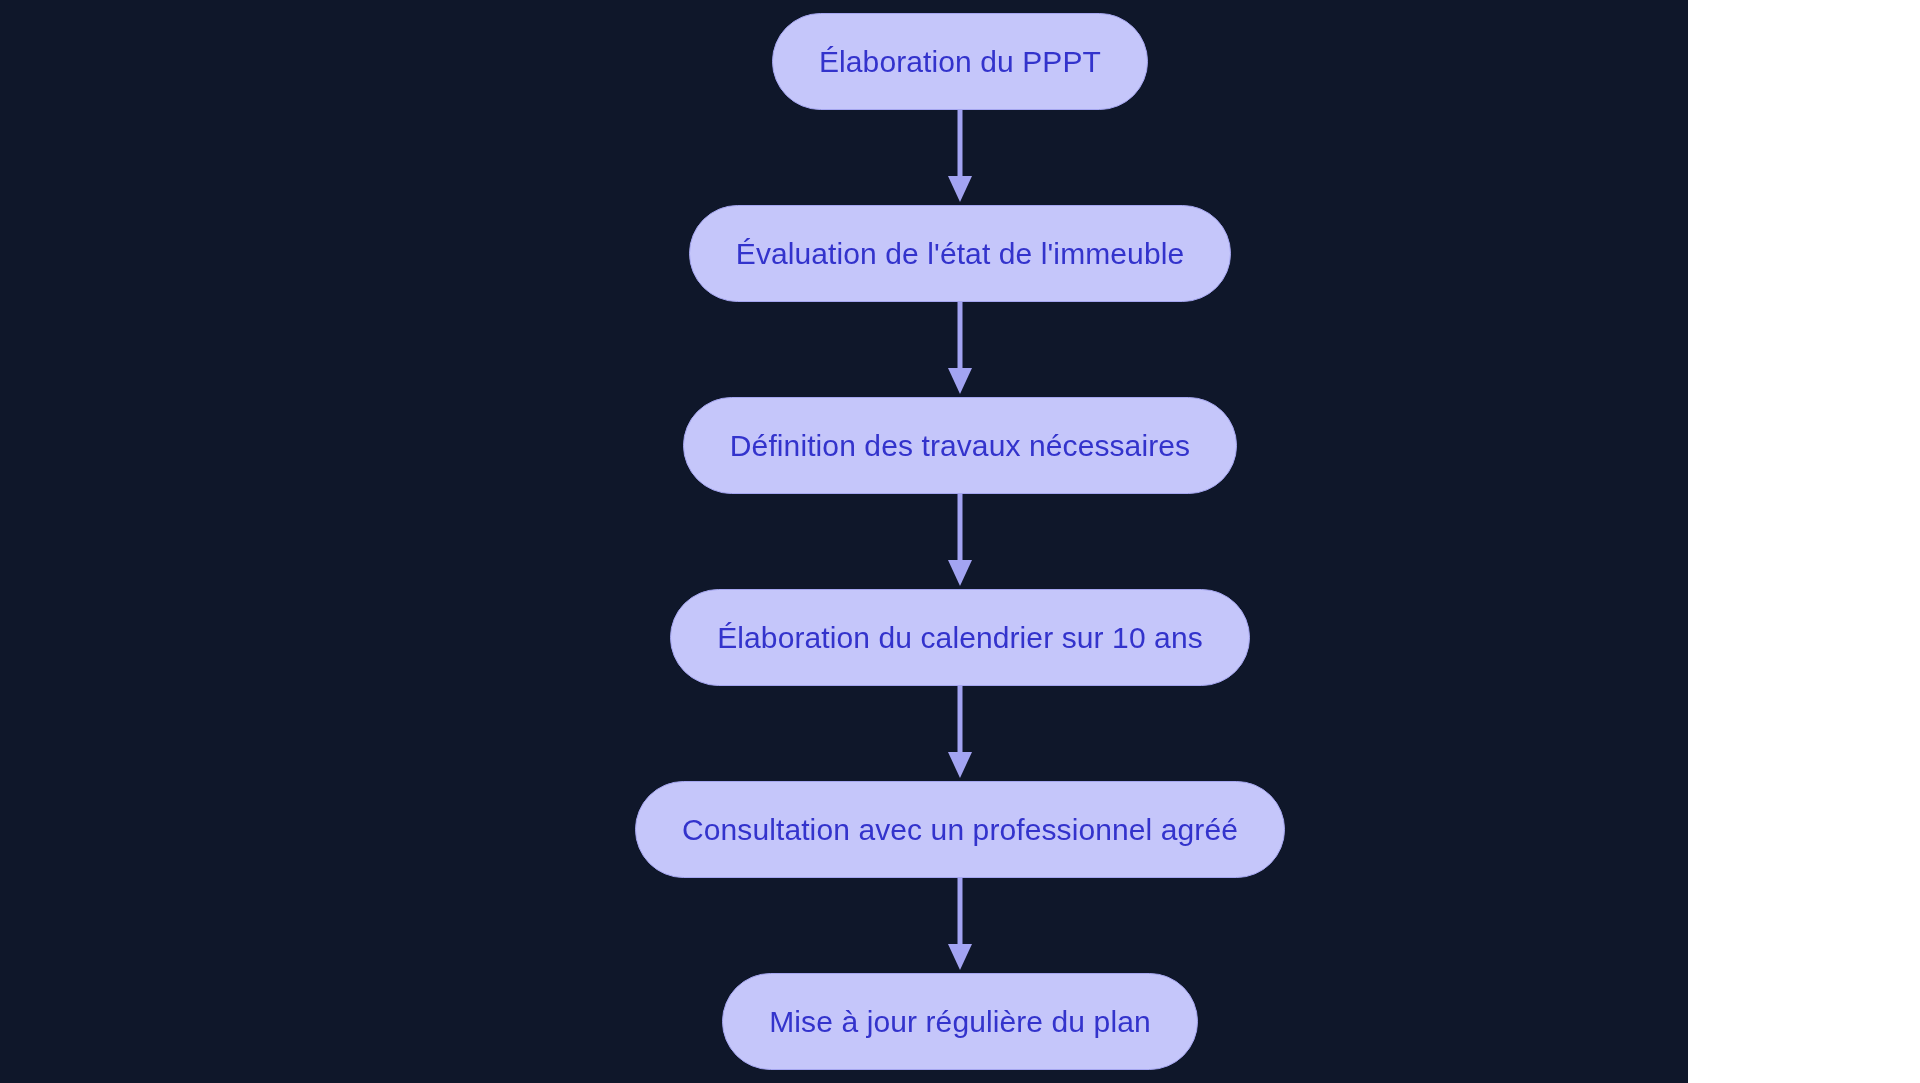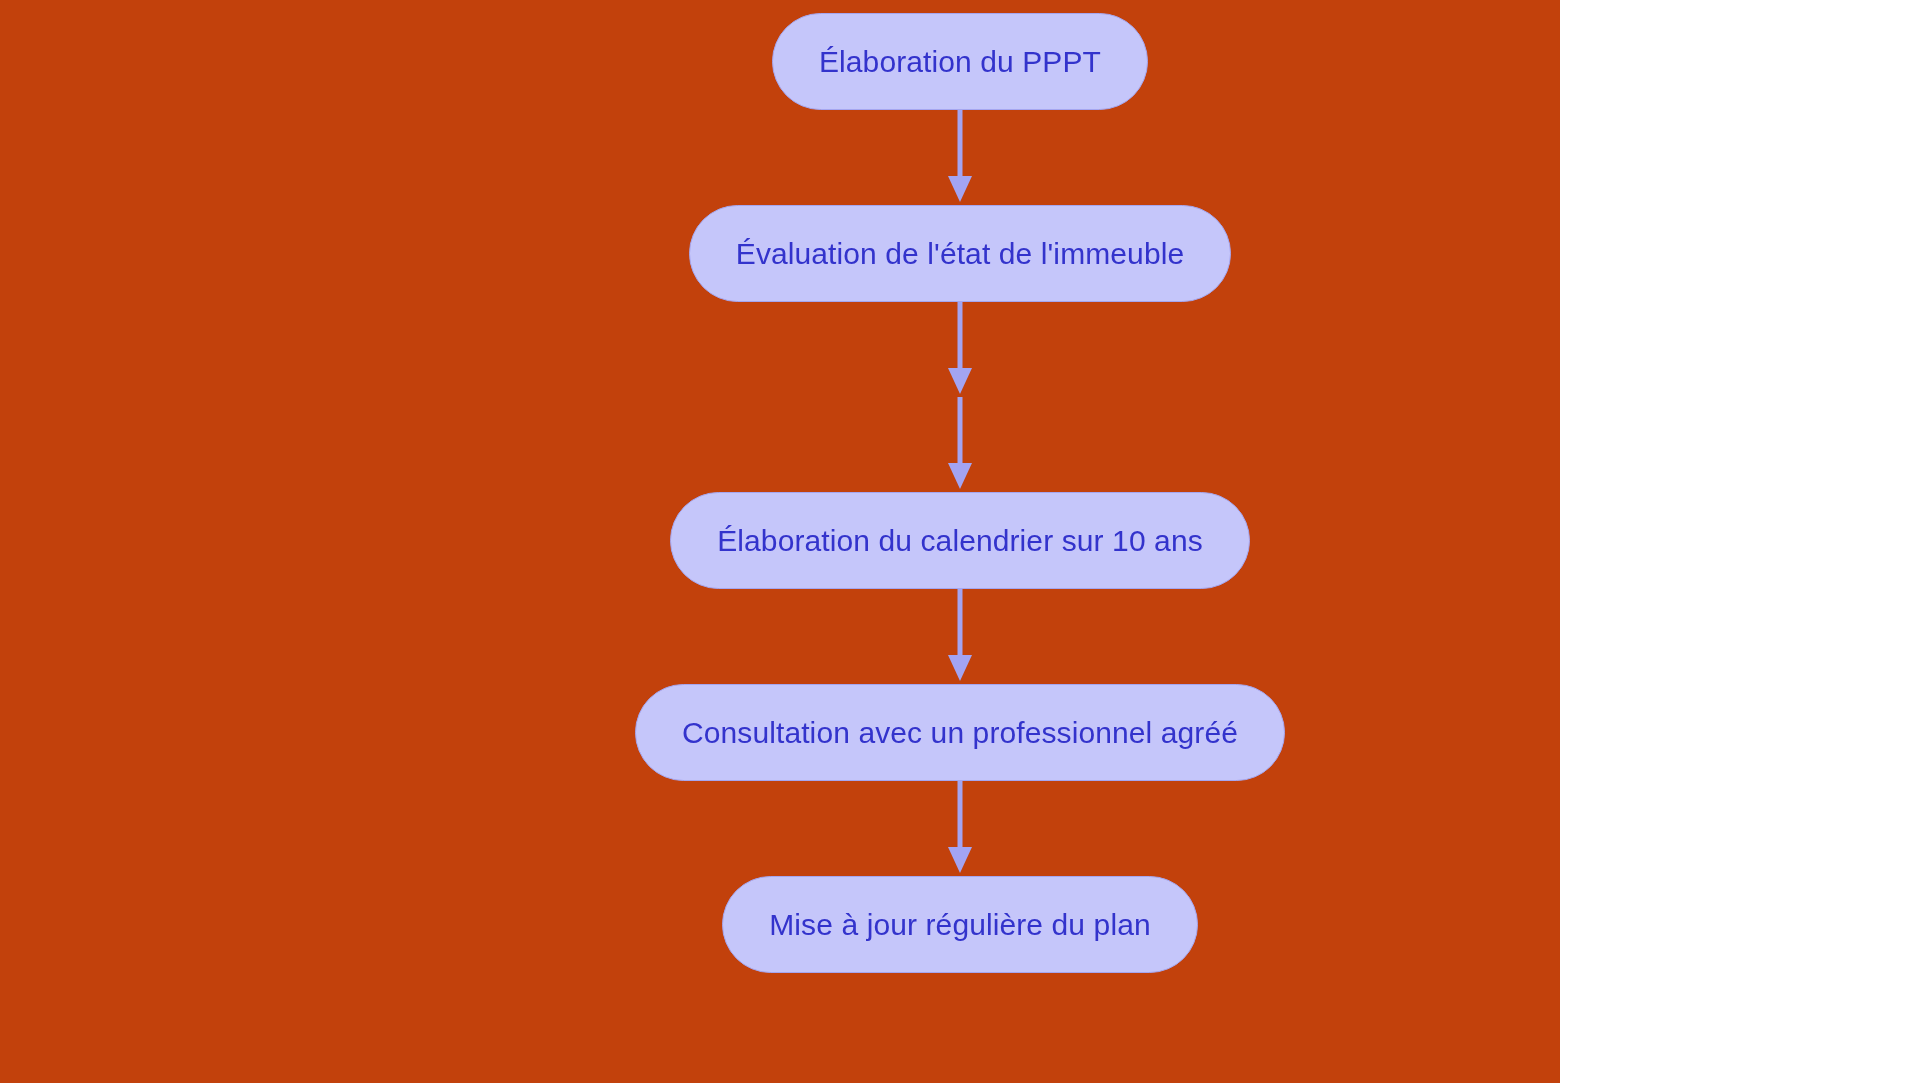--- a/index.html
+++ b/index.html
@@ -9,23 +9,23 @@
   }
   body {
     width: 1920px;
     height: 1083px;
     font-family: "Liberation Sans", sans-serif;
     overflow: hidden;
   }
 
   #flowchart {
     position: relative;
-    width: 1560px;
+    width: 1688px;
     height: 1083px;
-    background: #c2410c;
+    background: #0f172a;
   }
 
   .chart-stack {
     position: absolute;
     left: 0;
     top: 0;
     width: 1920px;
     height: 1083px;
     display: flex;
     flex-direction: column;
@@ -115,20 +115,25 @@
       </div>
     </div>
 
     <div class="connector">
       <svg width="28" height="95" viewBox="0 0 28 95" aria-hidden="true">
         <line class="arrow-line" x1="14" y1="0" x2="14" y2="72"></line>
         <polygon class="arrow-head" points="14,92 2,66 26,66"></polygon>
       </svg>
     </div>
 
+    <div class="node-row">
+      <div class="node node-w3">
+        <span>Définition des travaux nécessaires</span>
+      </div>
+    </div>
 
     <div class="connector">
       <svg width="28" height="95" viewBox="0 0 28 95" aria-hidden="true">
         <line class="arrow-line" x1="14" y1="0" x2="14" y2="72"></line>
         <polygon class="arrow-head" points="14,92 2,66 26,66"></polygon>
       </svg>
     </div>
 
     <div class="node-row">
       <div class="node node-w4">

